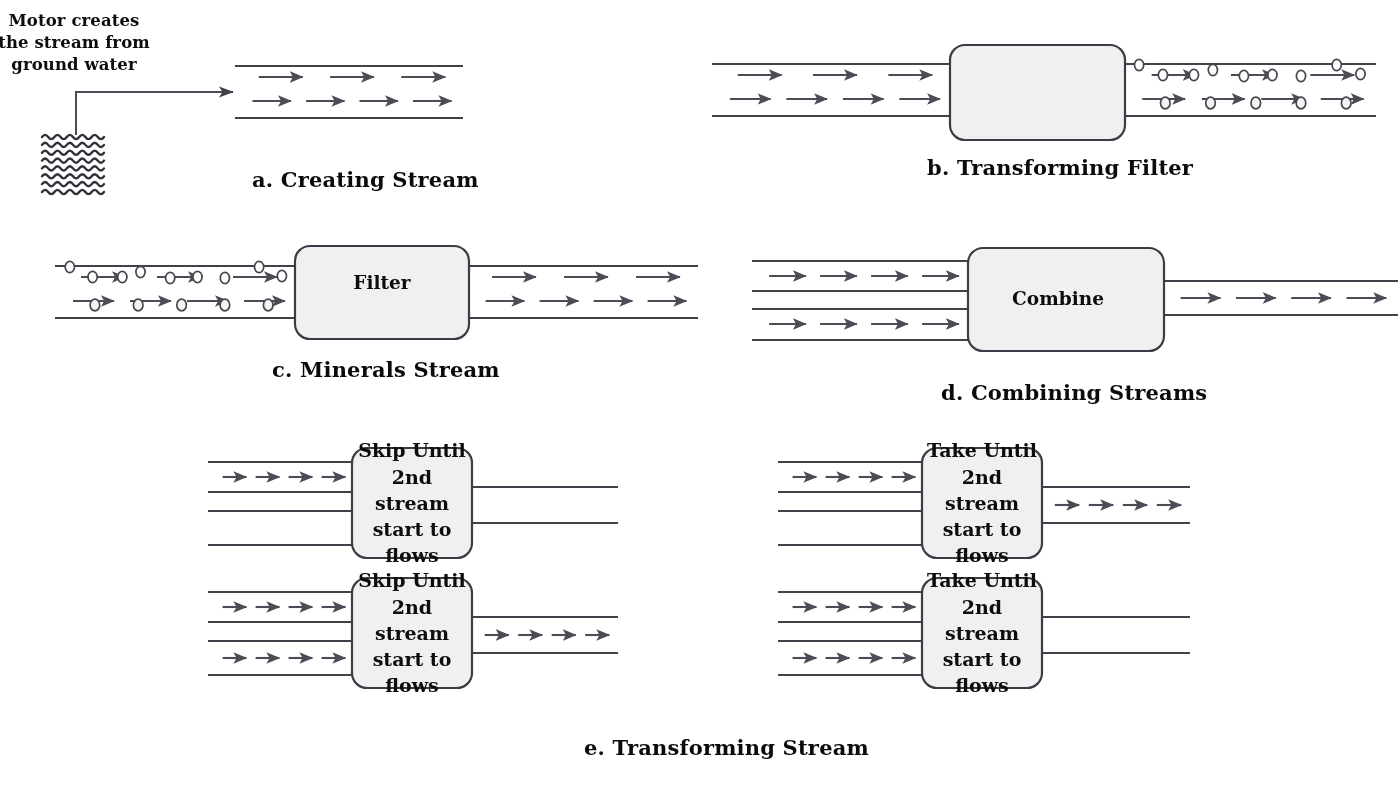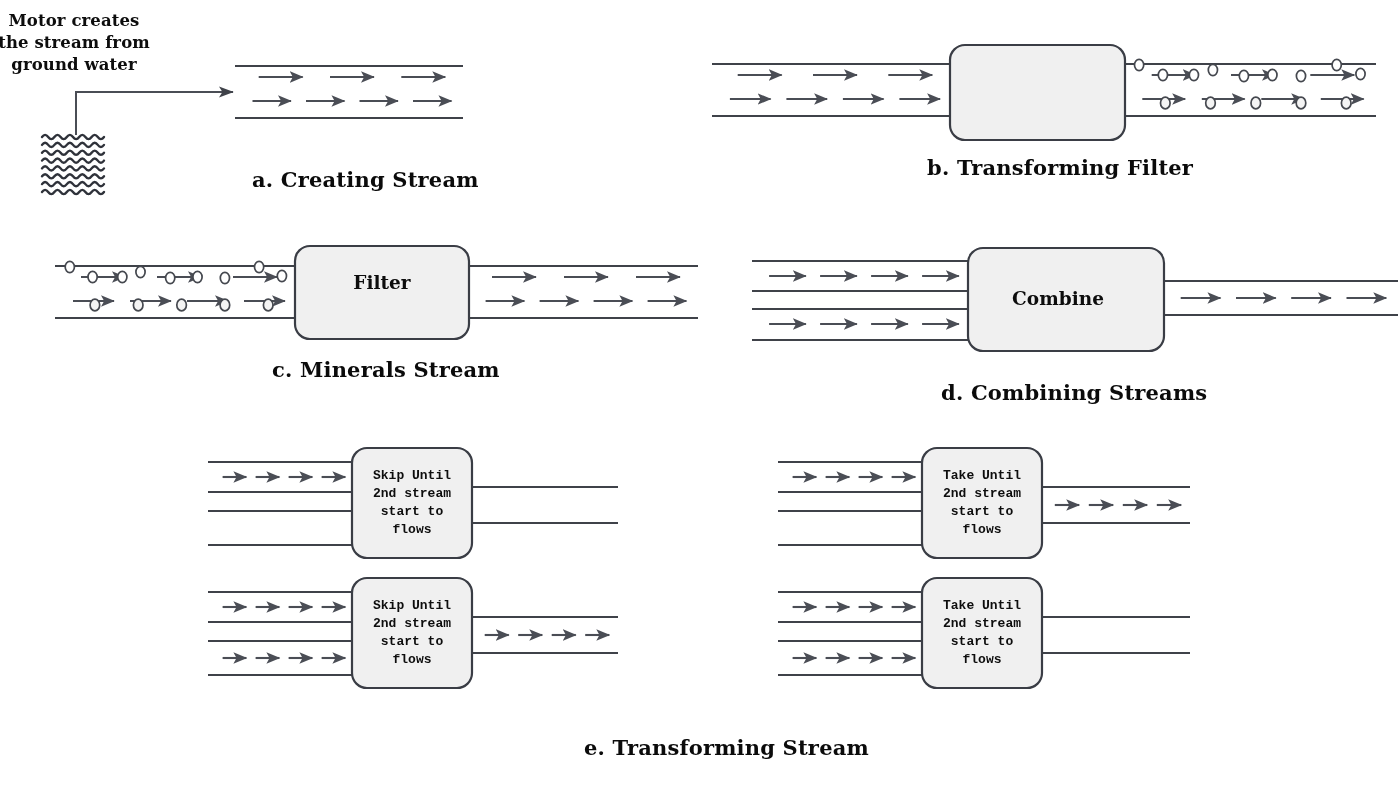--- a/index.html
+++ b/index.html
@@ -49,21 +49,21 @@
     align-items: center;
     justify-content: center;
     text-align: center;
     font-family: "DejaVu Serif", "Liberation Serif", serif;
     font-weight: bold;
     color: #0d0d0d;
     pointer-events: none;
   }
   .box-label span { display: block; width: 100%; }
   .lbl-lg { font-size: 18.5px; line-height: 1.45; }
-  .lbl-sm { font-size: 13px; line-height: 1.38; font-family: Liberation Mono, monospace; }
+  .lbl-sm { font-size: 19px; line-height: 1.38; }
 </style>
 </head>
 <body>
 
 <svg id="canvas" viewBox="0 0 1400 788" xmlns="http://www.w3.org/2000/svg">
   <defs>
     <marker id="arrowhead" markerWidth="7" markerHeight="7" refX="6.2" refY="3.1" orient="auto" markerUnits="strokeWidth">
       <path d="M0,0.35 L6.6,3.1 L0,5.85 L1.5,3.1 Z" fill="#4a4d55"></path>
     </marker>
     <marker id="arrowhead-thin" markerWidth="8" markerHeight="8" refX="7" refY="3.4" orient="auto" markerUnits="strokeWidth">

